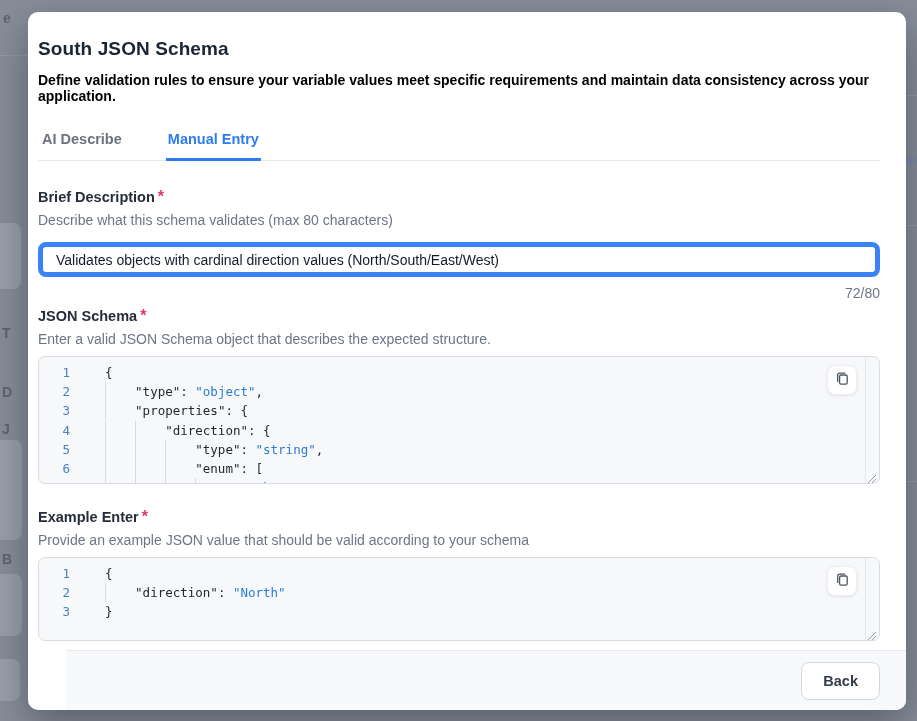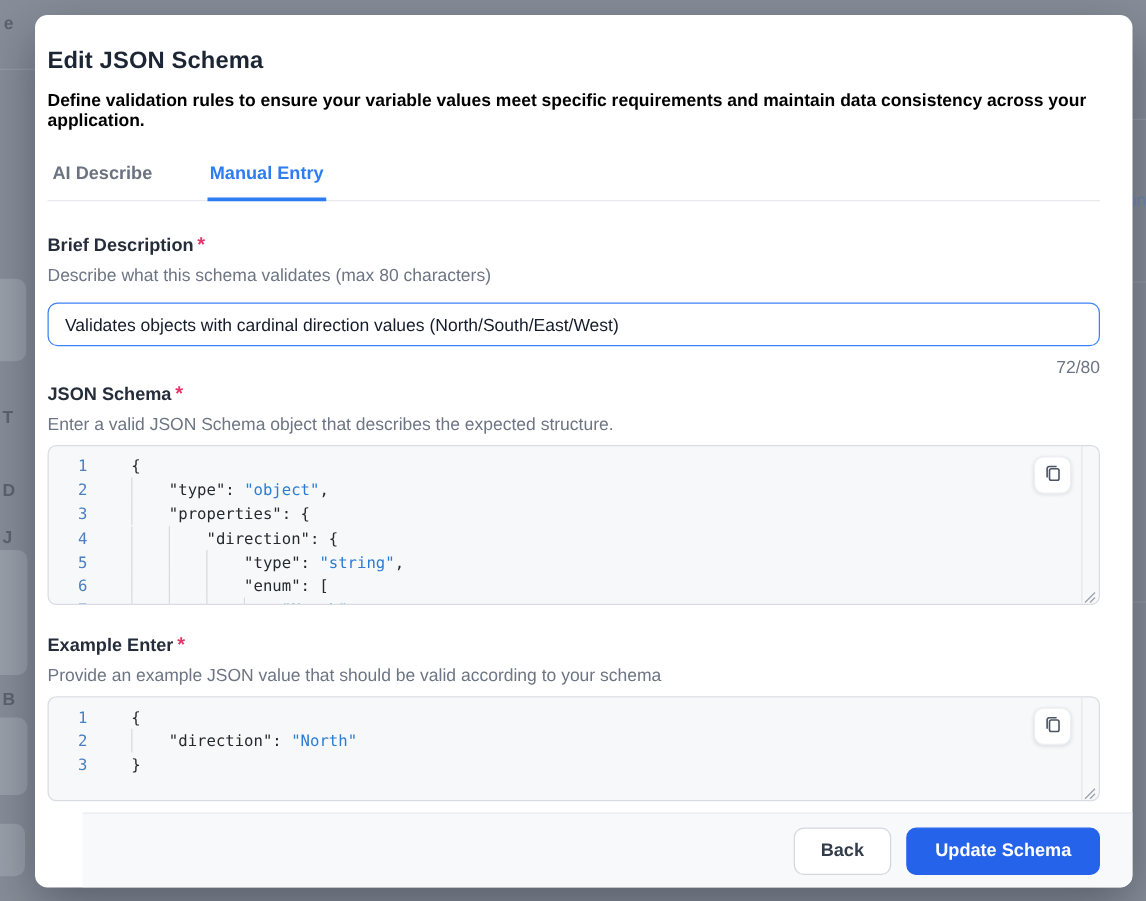--- a/index.html
+++ b/index.html
@@ -37,21 +37,21 @@
 
   
   .section { margin-top:27px; }
   .section.tight { margin-top:6px; }
   .field-label { font-size:14.5px; font-weight:700; color:#252d3b; }
   .req { color:#e5356a; margin-left:3px; font-weight:700; }
   .field-helper { margin-top:6px; font-size:14px; color:#6d7584; }
 
   .text-input {
     margin-top:14px; width:100%; height:35px;
-    border:1px solid #3b82f6; border-radius:8px;
+    border:5px solid #3b82f6; border-radius:8px;
     font-family:"Liberation Sans","DejaVu Sans",sans-serif;
     font-size:14px; color:#141c2b; padding:0 13px; background:#fff; outline:none;
   }
   .counter { margin-top:8px; text-align:right; font-size:14px; color:#6d7584; }
 
   
   .editor {
     position:relative; margin-top:9px; width:100%;
     background:#f7f8fa; border:1px solid #d9dde3; border-radius:7px;
     overflow:hidden;
@@ -104,21 +104,21 @@
   <span class="frag" style="left:2px; top:551px;">B</span>
   <div class="bd-panel" style="left:-12px; top:574px; width:34px; height:62px;"></div>
   <div class="bd-panel" style="left:-12px; top:659px; width:32px; height:42px;"></div>
   <span class="frag blue" style="right:0; top:152px;">on</span>
   <div class="bd-line" style="right:0; top:225px; width:11px;"></div>
   <div class="bd-line" style="right:0; top:481px; width:11px;"></div>
 </div>
 
 <div class="modal">
   <div class="modal-body">
-    <div class="modal-title">Edit JSON Schema</div>
+    <div class="modal-title">South JSON Schema</div>
     <div class="modal-desc">Define validation rules to ensure your variable values meet specific requirements and maintain data consistency across your application.</div>
 
     <div class="tabs">
       <div class="tab">AI Describe</div>
       <div class="tab active">Manual Entry</div>
     </div>
 
     <div class="section">
       <div>
         <span class="field-label">Brief Description</span><span class="req">*</span>
@@ -216,15 +216,14 @@
             <line x1="2" y1="10" x2="10" y2="2"></line>
             <line x1="6" y1="10" x2="10" y2="6"></line>
           </svg>
         </span>
       </div>
     </div>
   </div>
 
   <div class="modal-footer">
     <button class="btn btn-back">Back</button>
-    <button class="btn btn-primary">Update Schema</button>
   </div>
 </div>
 
 </body></html>

